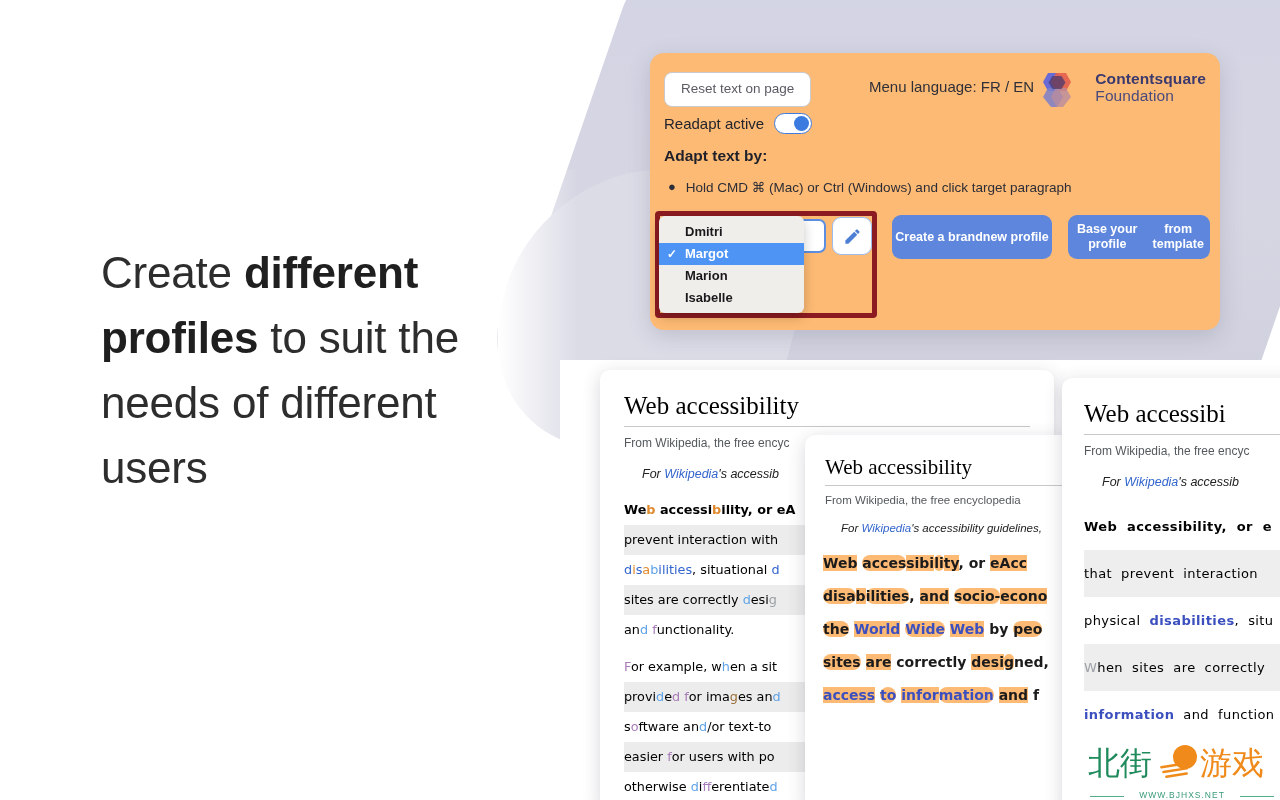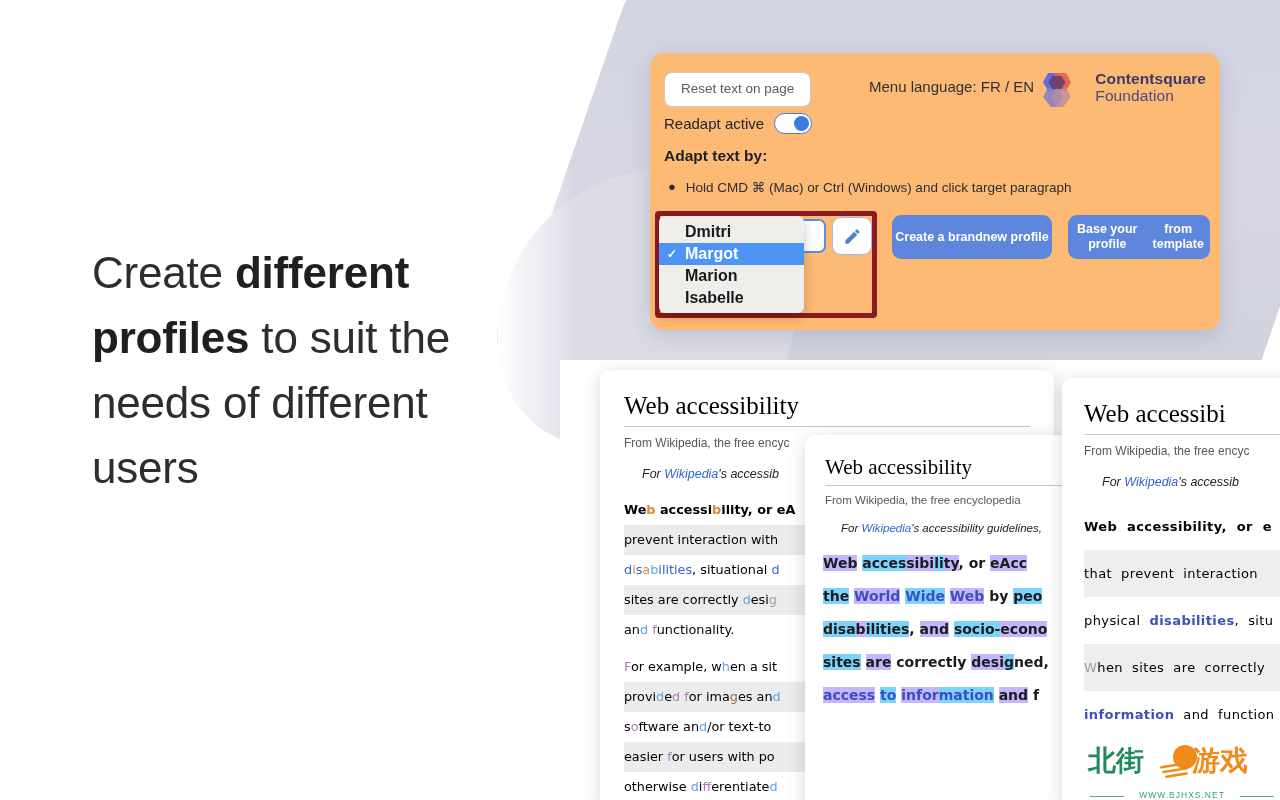--- a/index.html
+++ b/index.html
@@ -33,21 +33,21 @@
     background:#ffffff;
   }
   .bg-cover-left-fade {
     position:absolute; left:498px; top:170px; width:110px; height:290px;
     background: linear-gradient(90deg, #ffffff 0%, rgba(255,255,255,0) 72%);
   }
 
   
   .headline {
     position: absolute;
-    left: 92px; top: 240px;
+    left: 101px; top: 240px;
     width: 420px;
     font-size: 44px;
     line-height: 65px;
     color: #2d2d2d;
     letter-spacing: -0.2px;
     font-weight: 400;
   }
   .headline b { font-weight: 700; color:#1f1f1f; }
 
   
@@ -150,21 +150,21 @@
     background:#f0eeea;
     border-radius: 6px;
     box-shadow: 0 4px 12px rgba(0,0,0,.22);
     z-index: 15;
     padding: 5px 0;
     overflow:hidden;
   }
   .dd-item {
     height: 22px; line-height:22px;
     padding-left: 26px;
-    font-size: 16px;
+    font-size: 13px;
     font-weight: 600;
     color: #19191c;
     position: relative;
     white-space: nowrap;
   }
   .dd-item.sel { background:#4e94f5; color:#ffffff; }
   .dd-item.sel::before {
     content:"✓"; position:absolute; left:8px; top:0;
     font-size:12px; color:#fff; font-weight:700;
   }
@@ -201,22 +201,22 @@
   #card-left .body .ln.shade { background:#ececec; }
   #card-left .body .para-gap { height:7px; }
 
   
   #card-mid .w-title { font-size:21px; padding:20px 0 0 20px; }
   #card-mid .w-rule  { margin:5px 20px 0 20px; }
   #card-mid .w-from  { font-size:11.5px; padding:8px 0 0 20px; font-family:"Liberation Sans",sans-serif; }
   #card-mid .w-for   { font-size:11.5px; padding:16px 0 0 36px; font-family:"Liberation Sans",sans-serif; }
   #card-mid .body    { padding:13px 0 0 18px; font-family:"DejaVu Sans", sans-serif; font-size:14px; font-weight:600;}
   #card-mid .body .ln { height:33px; line-height:33px; white-space:nowrap; color:#1b1b1b;}
-  #card-mid .hl-o { background:#c4b5fd; }
-  #card-mid .hl-b { background:#7dd3fc; }
+  #card-mid .hl-o { background:#fdba74; }
+  #card-mid .hl-b { background:#fdba74;border-radius:8px; }
   #card-mid .w-link { color:#3b4fbf; }
 
   
   #card-right .w-title { font-size:25px; padding:22px 0 0 22px; }
   #card-right .w-rule  { margin:6px 22px 0 22px; }
   #card-right .w-from  { font-size:12px; padding:9px 0 0 22px; font-family:"Liberation Sans",sans-serif; }
   #card-right .w-for   { font-size:12.5px; padding:17px 0 0 40px; font-family:"Liberation Sans",sans-serif; }
   #card-right .body    { padding:14px 0 0 22px; font-family:"DejaVu Sans", sans-serif; font-size:13px; }
   #card-right .body .ln { height:47px; line-height:47px; white-space:nowrap; letter-spacing:.4px; }
   #card-right .body .ln.shade { background:#eeeeee; }
@@ -227,21 +227,21 @@
   .t-b { color:#5fa3e8; }
   .t-p { color:#a87cb8; }
   .t-g { color:#9aa0a6; }
   .t-br{ color:#9a6f3a; }
 
   
   .watermark {
     position:absolute; left:1088px; top:742px;
     width:188px; height:58px; z-index:40;
   }
-  .wm-cn { font-size:28px; font-weight:700; font-family:"DejaVu Sans", sans-serif; }
+  .wm-cn { font-size:32px; font-weight:400; font-family:"DejaVu Sans", sans-serif; }
   .wm-green { color:#1f8a5c; }
   .wm-orange { color:#ef8a1b; }
   .wm-url {
     position:absolute; left:0; top:48px; width:188px;
     text-align:center; font-size:8.5px; letter-spacing:1px;
     color:#3a9c78; font-family:"Liberation Sans",sans-serif;
   }
   .wm-url::before, .wm-url::after {
     content:""; position:absolute; top:6px; width:34px; height:1px; background:#57ab88;
   }
@@ -357,22 +357,22 @@
 
   <div class="wcard" id="card-mid">
     <div class="w-title">Web accessibility</div>
     <div class="w-rule"></div>
     <div class="w-from">From Wikipedia, the free encyclopedia</div>
     <div class="w-for">
       <span>For </span><a href="#">Wikipedia</a><span>'s accessibility guidelines,</span>
     </div>
     <div class="body">
       <div class="ln"><b><span class="hl-o">Web</span> <span class="hl-b">acces</span><span class="hl-o">sibi</span><span class="hl-b">li</span><span class="hl-o">ty</span>, or <span class="hl-o">eAcc</span></b></div>
+      <div class="ln"><span class="hl-b">disa</span><span class="hl-o">b</span><span class="hl-b">ilities</span>, <span class="hl-o">and</span> <span class="hl-b">socio-</span><span class="hl-o">econo</span></div>
       <div class="ln"><span class="hl-b">the</span> <span class="hl-o w-link">World</span> <span class="hl-b w-link">Wide</span> <span class="hl-o w-link">Web</span> by <span class="hl-b">peo</span></div>
-      <div class="ln"><span class="hl-b">disa</span><span class="hl-o">b</span><span class="hl-b">ilities</span>, <span class="hl-o">and</span> <span class="hl-b">socio-</span><span class="hl-o">econo</span></div>
       <div class="ln"><span class="hl-b">sites</span> <span class="hl-o">are</span> correctly <span class="hl-o">desi</span><span class="hl-b">g</span>ned,</div>
       <div class="ln"><span class="hl-o w-link">access</span> <span class="hl-b w-link">to</span> <span class="hl-o w-link">infor</span><span class="hl-b w-link">mation</span> <span class="hl-o">and</span> f</div>
     </div>
   </div>
 
   <div class="wcard" id="card-right">
     <div class="w-title">Web accessibi</div>
     <div class="w-rule"></div>
     <div class="w-from">From Wikipedia, the free encyc</div>
     <div class="w-for">

